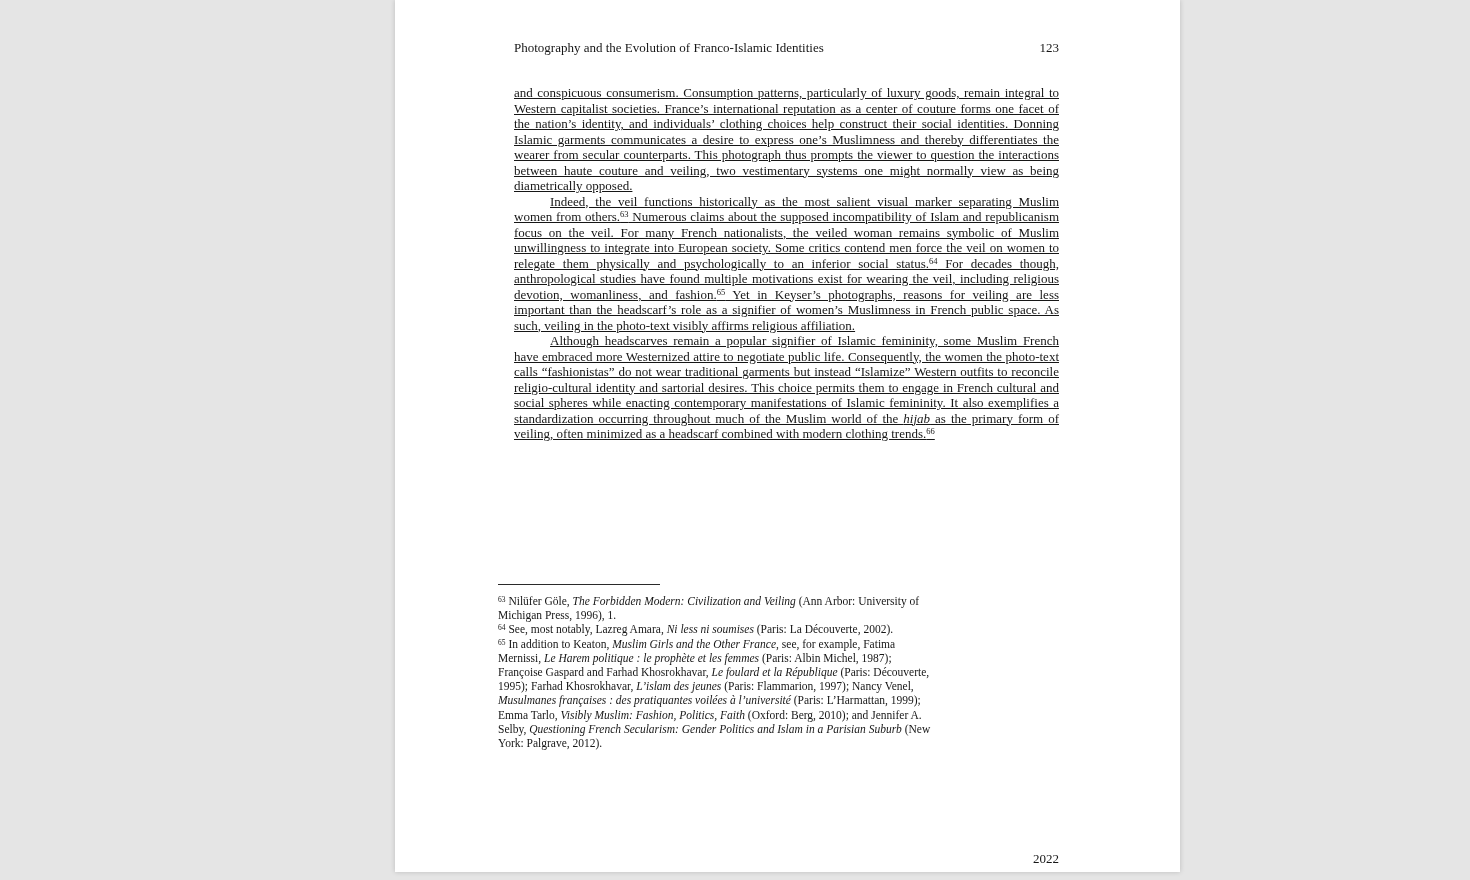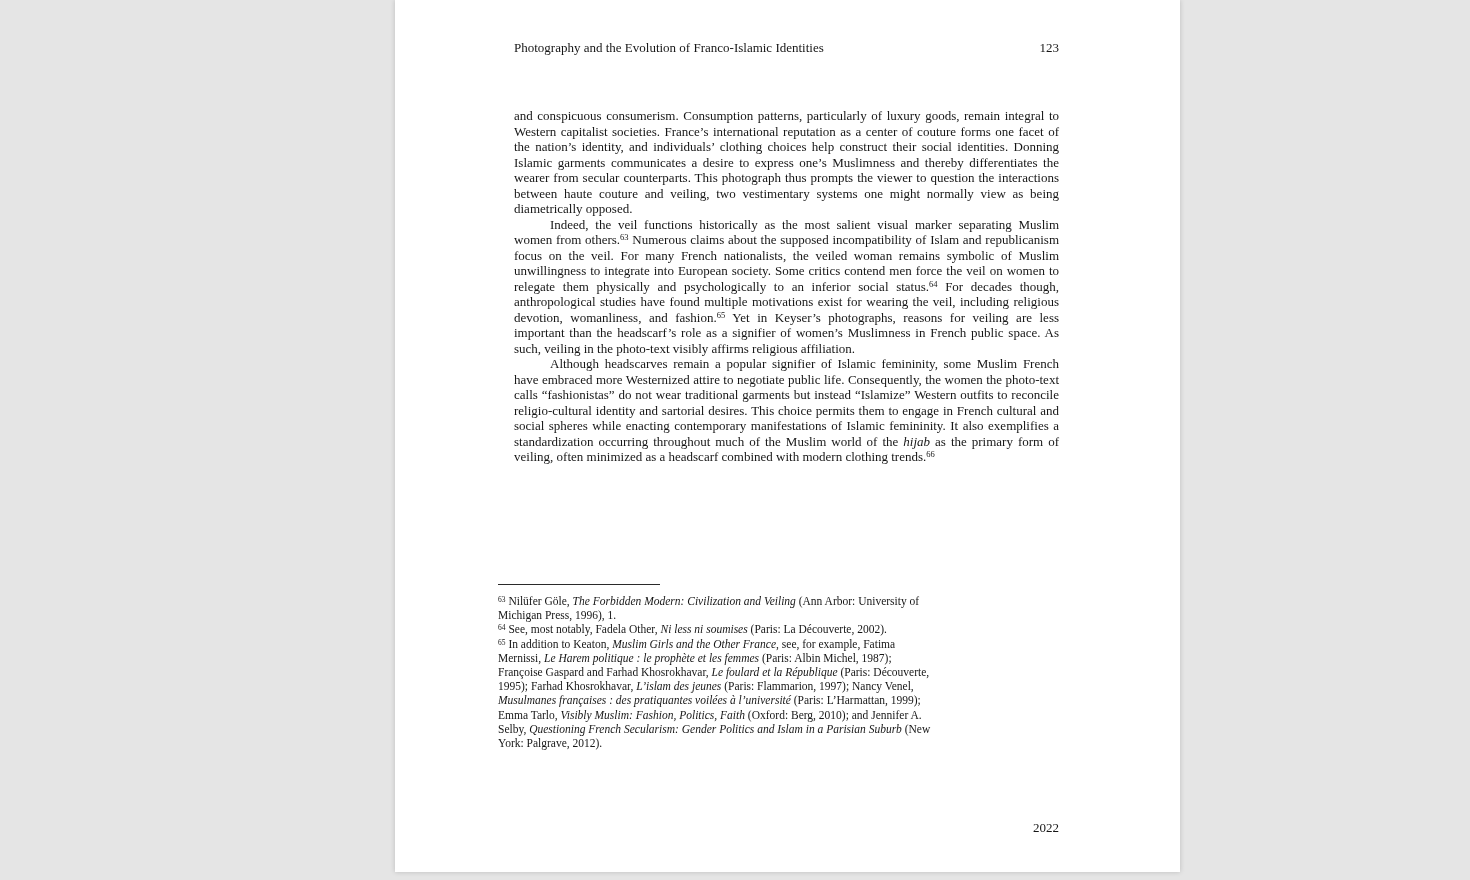--- a/index.html
+++ b/index.html
@@ -29,24 +29,25 @@
     padding: 40px 121px 0 119px;
   }
   .running-header {
     display: flex;
     justify-content: space-between;
     align-items: baseline;
     font-size: 13px;
     line-height: 16px;
   }
   .body-text {
-    margin-top: 52px;
+    margin-top: 29px;
     font-size: 13px;
     line-height: 15.5px;
     text-align: justify;
+    text-decoration: underline;
   }
   .body-text p {
     margin: 0;
   }
   .body-text p.indent {
     text-indent: 36px;
   }
   sup {
     font-size: 8.5px;
     line-height: 0;
@@ -70,21 +71,21 @@
     line-height: 14.2px;
     text-align: left;
     margin: 0;
   }
   .footnote sup {
     font-size: 7.5px;
     vertical-align: 3.5px;
   }
   .page-footer {
     position: absolute;
-    top: 820px;
+    top: 851px;
     right: 121px;
     font-size: 13px;
     line-height: 16px;
     margin-left: 30px;
   }
 </style>
 </head>
 <body>
 
 <div class="canvas">
@@ -98,21 +99,21 @@
     <div class="body-text" id="body-paragraphs">
         <p class=""><span>and conspicuous consumerism. Consumption patterns, particularly of luxury goods, remain integral to Western capitalist societies. France’s international reputation as a center of couture forms one facet of the nation’s identity, and individuals’ clothing choices help construct their social identities. Donning Islamic garments communicates a desire to express one’s Muslimness and thereby differentiates the wearer from secular counterparts. This photograph thus prompts the viewer to question the interactions between haute couture and veiling, two vestimentary systems one might normally view as being diametrically opposed.</span></p>
         <p class="indent"><span>Indeed, the veil functions historically as the most salient visual marker separating Muslim women from others.</span><sup>63</sup><span> Numerous claims about the supposed incompatibility of Islam and republicanism focus on the veil. For many French nationalists, the veiled woman remains symbolic of Muslim unwillingness to integrate into European society. Some critics contend men force the veil on women to relegate them physically and psychologically to an inferior social status.</span><sup>64</sup><span> For decades though, anthropological studies have found multiple motivations exist for wearing the veil, including religious devotion, womanliness, and fashion.</span><sup>65</sup><span> Yet in Keyser’s photographs, reasons for veiling are less important than the headscarf’s role as a signifier of women’s Muslimness in French public space. As such, veiling in the photo-text visibly affirms religious affiliation.</span></p>
         <p class="indent"><span>Although headscarves remain a popular signifier of Islamic femininity, some Muslim French have embraced more Westernized attire to negotiate public life. Consequently, the women the photo-text calls “fashionistas” do not wear traditional garments but instead “Islamize” Western outfits to reconcile religio-cultural identity and sartorial desires. This choice permits them to engage in French cultural and social spheres while enacting contemporary manifestations of Islamic femininity. It also exemplifies a standardization occurring throughout much of the Muslim world of the </span><em>hijab</em><span> as the primary form of veiling, often minimized as a headscarf combined with modern clothing trends.</span><sup>66</sup></p>
       </div>
 
     <div class="fn-area">
       <div class="fn-separator"></div>
       <div id="footnotes">
           <p class="footnote"><sup>63</sup> <span>Nilüfer Göle, </span><em>The Forbidden Modern: Civilization and Veiling</em><span> (Ann Arbor: University of Michigan Press, 1996), 1.</span></p>
-          <p class="footnote"><sup>64</sup> <span>See, most notably, Fadela Other, </span><em>Ni less ni soumises</em><span> (Paris: La Découverte, 2002).</span></p>
+          <p class="footnote"><sup>64</sup> <span>See, most notably, Lazreg Amara, </span><em>Ni less ni soumises</em><span> (Paris: La Découverte, 2002).</span></p>
           <p class="footnote"><sup>65</sup> <span>In addition to Keaton, </span><em>Muslim Girls and the Other France</em><span>, see, for example, Fatima Mernissi, </span><em>Le Harem politique : le prophète et les femmes</em><span> (Paris: Albin Michel, 1987); Françoise Gaspard and Farhad Khosrokhavar, </span><em>Le foulard et la République</em><span> (Paris: Découverte, 1995); Farhad Khosrokhavar, </span><em>L’islam des jeunes</em><span> (Paris: Flammarion, 1997); Nancy Venel, </span><em>Musulmanes françaises : des pratiquantes voilées à l’université</em><span> (Paris: L’Harmattan, 1999); Emma Tarlo, </span><em>Visibly Muslim: Fashion, Politics, Faith</em><span> (Oxford: Berg, 2010); and Jennifer A. Selby, </span><em>Questioning French Secularism: Gender Politics and Islam in a Parisian Suburb</em><span> (New York: Palgrave, 2012).</span></p>
         </div>
     </div>
 
     <div class="page-footer">
       <span>2022</span>
     </div>
 
   </div>
 </div>

